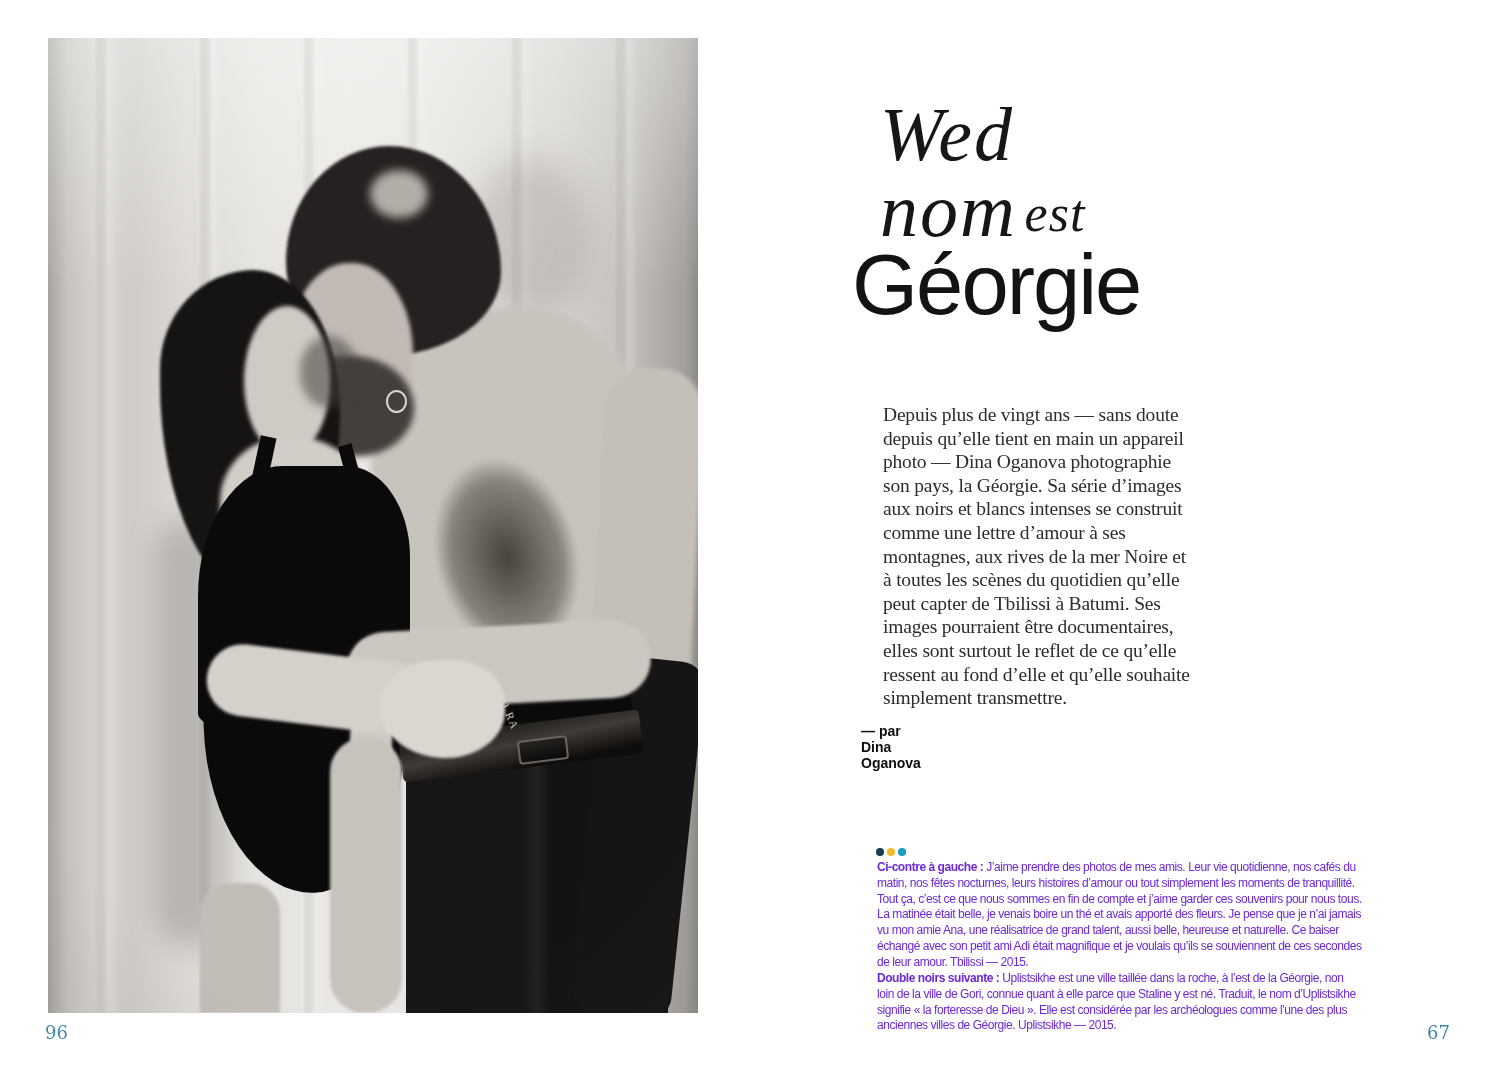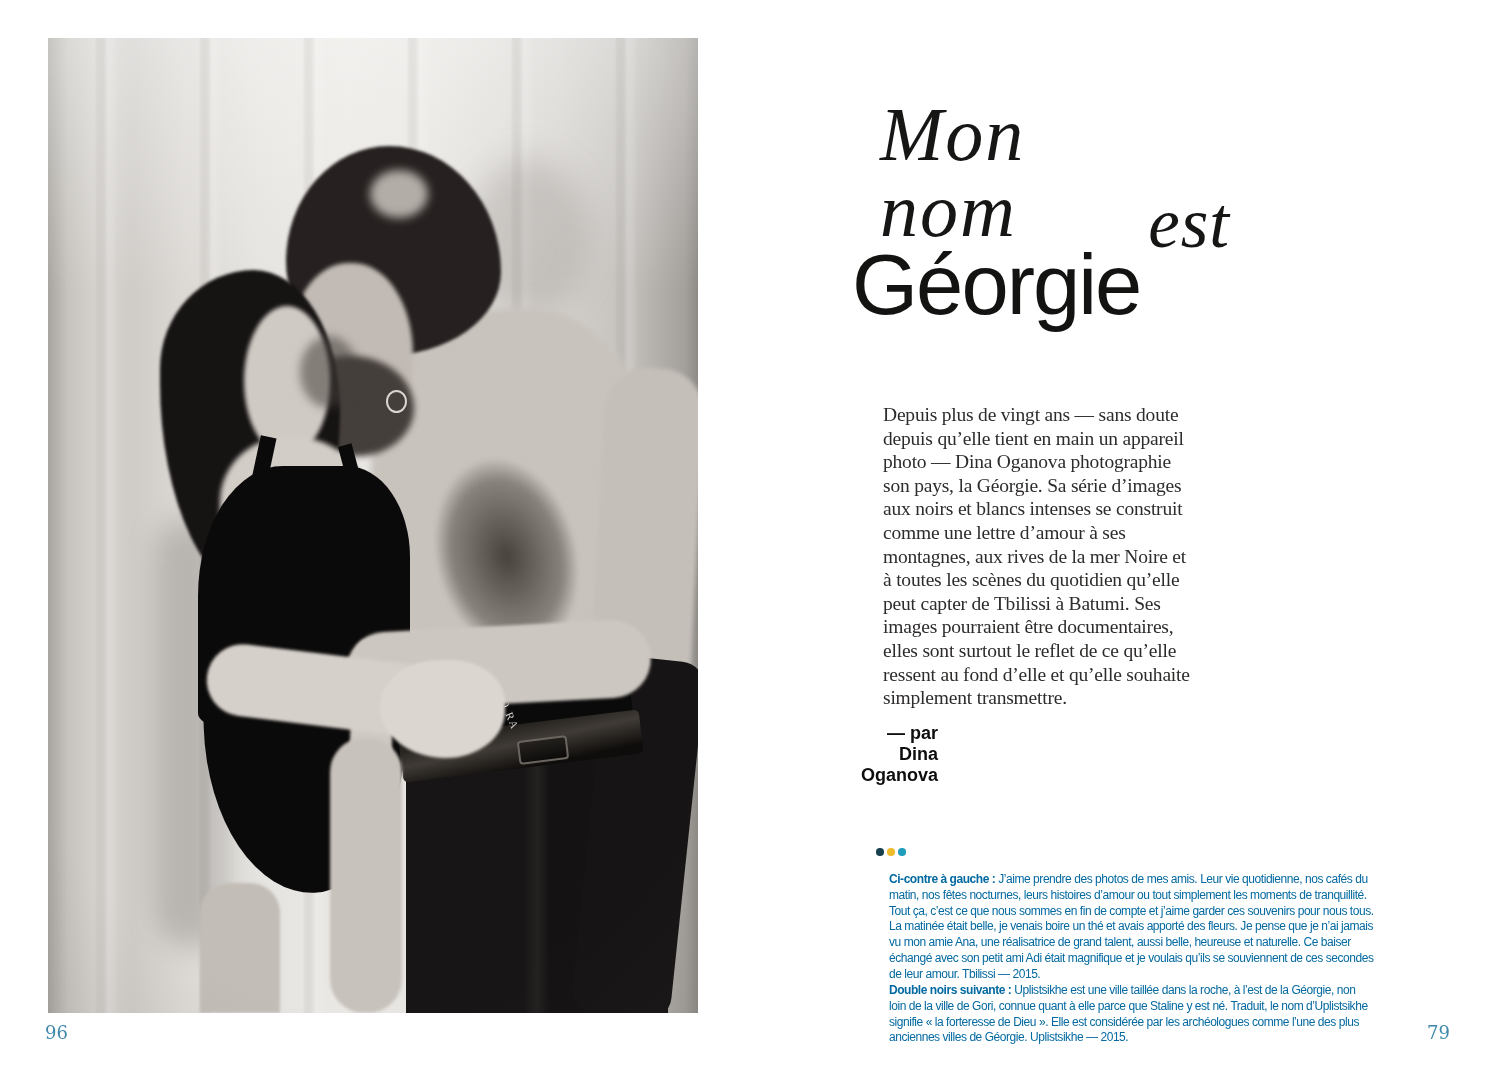--- a/index.html
+++ b/index.html
@@ -75,30 +75,30 @@
         border-radius:34px;filter:blur(1.5px);}
   .her-left-leg{left:152px;top:845px;width:80px;height:130px;background:#c3bdb7;
         border-radius:30px 30px 0 0;filter:blur(1.5px);}
   .vignette{inset:0;background:radial-gradient(115% 105% at 48% 42%, rgba(0,0,0,0) 55%,
         rgba(70,66,62,.16) 88%, rgba(60,56,52,.28) 100%);}
 
   
   .title-line{color:#161615;}
   .t1{left:880px;top:96px;font-family:"Liberation Serif",serif;font-style:italic;
       font-size:76px;line-height:1;letter-spacing:2px;}
-  .t2{left:880px;top:188px;width:350px;text-align:right;font-family:"Liberation Serif",serif;
-      font-style:italic;font-size:71px;line-height:1;letter-spacing:1px;}
+  .t2{left:880px;top:188px;width:350px;text-align:center;font-family:"Liberation Serif",serif;
+      font-style:italic;font-size:52px;line-height:1;letter-spacing:1px;}
   .t3{left:852px;top:242px;font-family:"Liberation Sans",sans-serif;font-size:85px;
       line-height:1;letter-spacing:-2px;color:#131312;}
   .intro{left:879px;top:399px;width:400px;margin:4px;font-family:"Liberation Serif",serif;
       font-size:19.5px;line-height:23.6px;letter-spacing:-0.2px;color:#2e2c2b;white-space:pre-line;}
-  .byline{left:861px;top:723px;margin:0;font-size:18px;font-weight:bold;color:#0e0e0e;text-align:right;}
+  .byline{left:861px;top:723px;margin:0;font-size:14px;font-weight:bold;color:#0e0e0e;}
   .dots{left:876px;top:848px;display:flex;gap:3.5px;}
   .dots span{width:7.5px;height:7.5px;border-radius:50%;display:inline-block;}
-  .caption{width:520px;margin:12px;font-size:12px;line-height:15.8px;letter-spacing:-0.45px;color:#0369a1;}
+  .caption{width:520px;margin:0;font-size:12px;line-height:15.8px;letter-spacing:-0.45px;color:#6d28d9;}
   .caption strong{font-weight:bold;}
   .cap-text{white-space:pre-line;}
   .cap1{left:877px;top:860px;}
   .cap2{left:877px;top:971px;}
   .pagenum{font-family:"DejaVu Serif",serif;font-size:18px;color:#3d87ab;
       font-feature-settings:"onum" 1;}
   .pn-left{left:45px;top:1022px;}
   .pn-right{left:1427px;top:1022px;}
 </style>
 </head>
@@ -141,21 +141,21 @@
       <div class="hands"></div>
       <div class="her-thigh"></div>
       <div class="her-left-leg"></div>
       <div class="vignette"></div>
     </figure>
     <div class="abs pagenum pn-left">96</div>
   </section>
 
   <section class="abs">
     <h1 style="margin:0;font-weight:normal;">
-      <span class="abs title-line t1">Mon nom</span>
+      <span class="abs title-line t1">Wed nom</span>
       <span class="abs title-line t2">est</span>
       <span class="abs title-line t3">Géorgie</span>
     </h1>
 
     <p class="abs intro">Depuis plus de vingt ans — sans doute
 depuis qu’elle tient en main un appareil
 photo — Dina Oganova photographie
 son pays, la Géorgie. Sa série d’images
 aux noirs et blancs intenses se construit
 comme une lettre d’amour à ses
@@ -185,16 +185,16 @@
 de leur amour. Tbilissi — 2015.</span>
     </p>
 
     <p class="abs caption cap2">
       <strong>Double noirs suivante : </strong><span class="cap-text">Uplistsikhe est une ville taillée dans la roche, à l’est de la Géorgie, non
 loin de la ville de Gori, connue quant à elle parce que Staline y est né. Traduit, le nom d’Uplistsikhe
 signifie « la forteresse de Dieu ». Elle est considérée par les archéologues comme l’une des plus
 anciennes villes de Géorgie. Uplistsikhe — 2015.</span>
     </p>
 
-    <div class="abs pagenum pn-right">79</div>
+    <div class="abs pagenum pn-right">67</div>
   </section>
 
 </div>
 
 </body></html>

